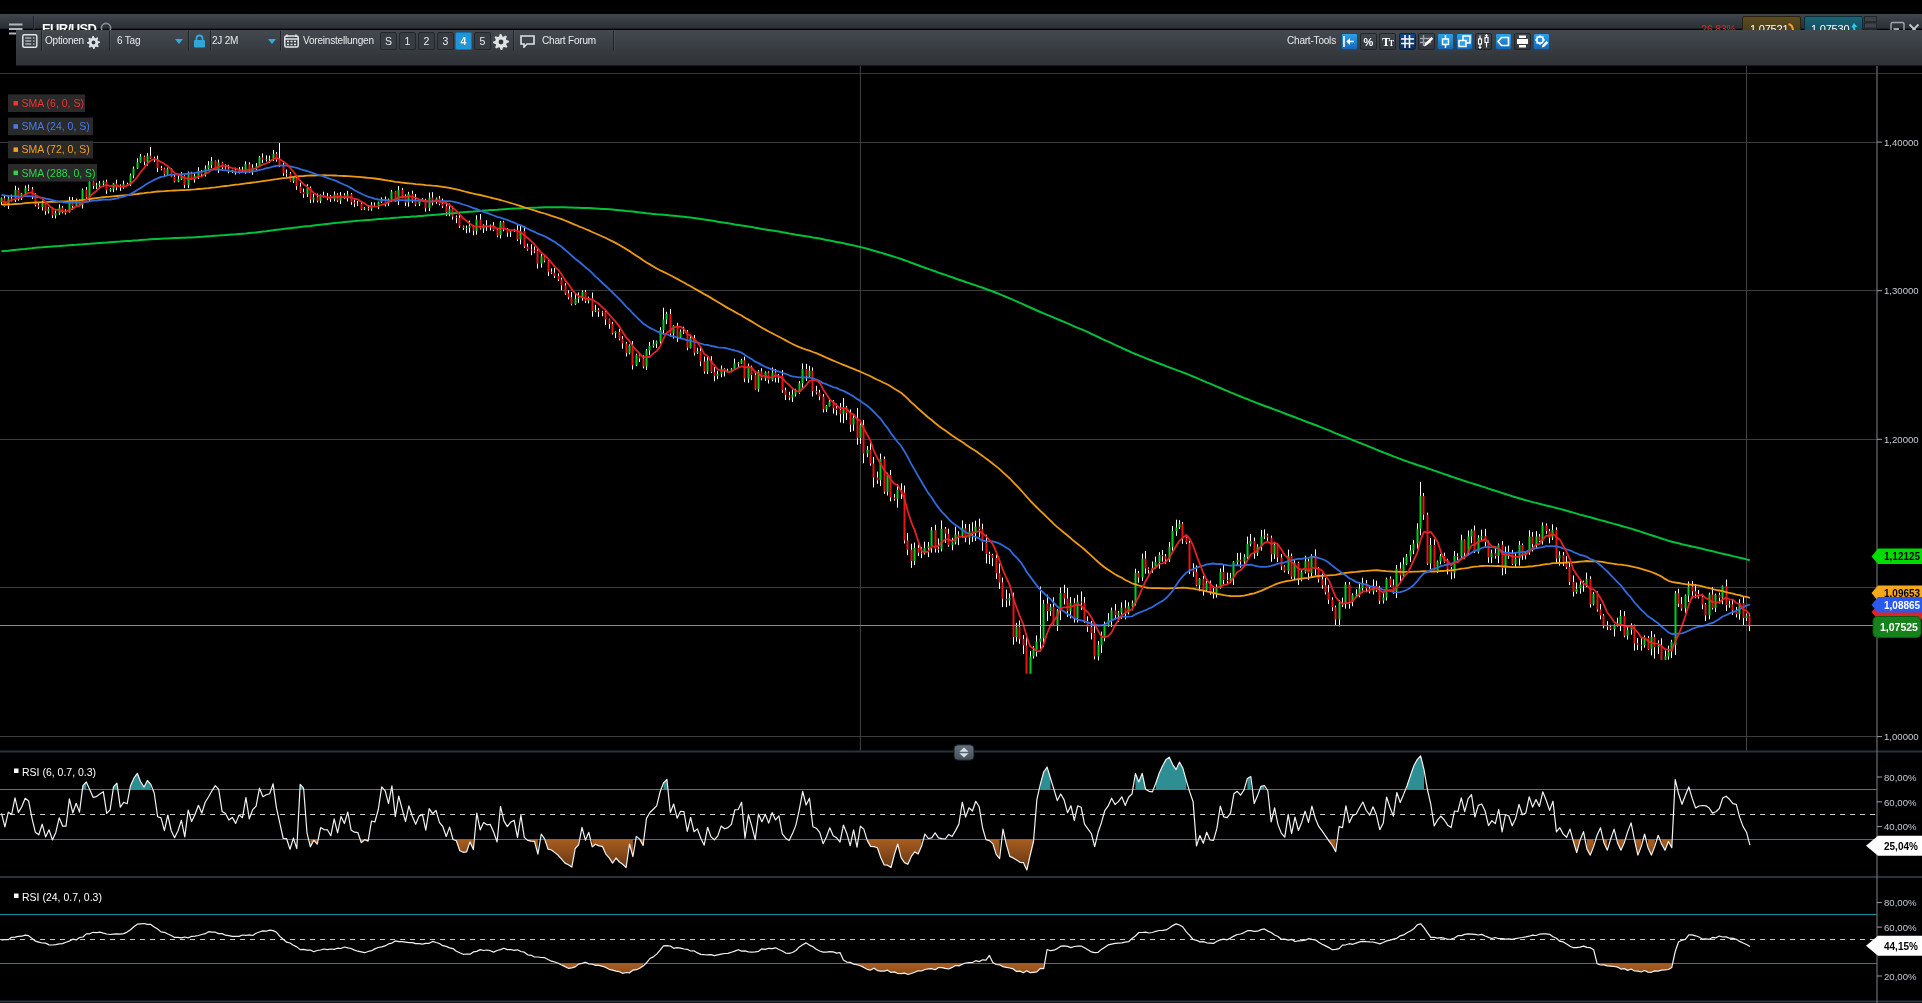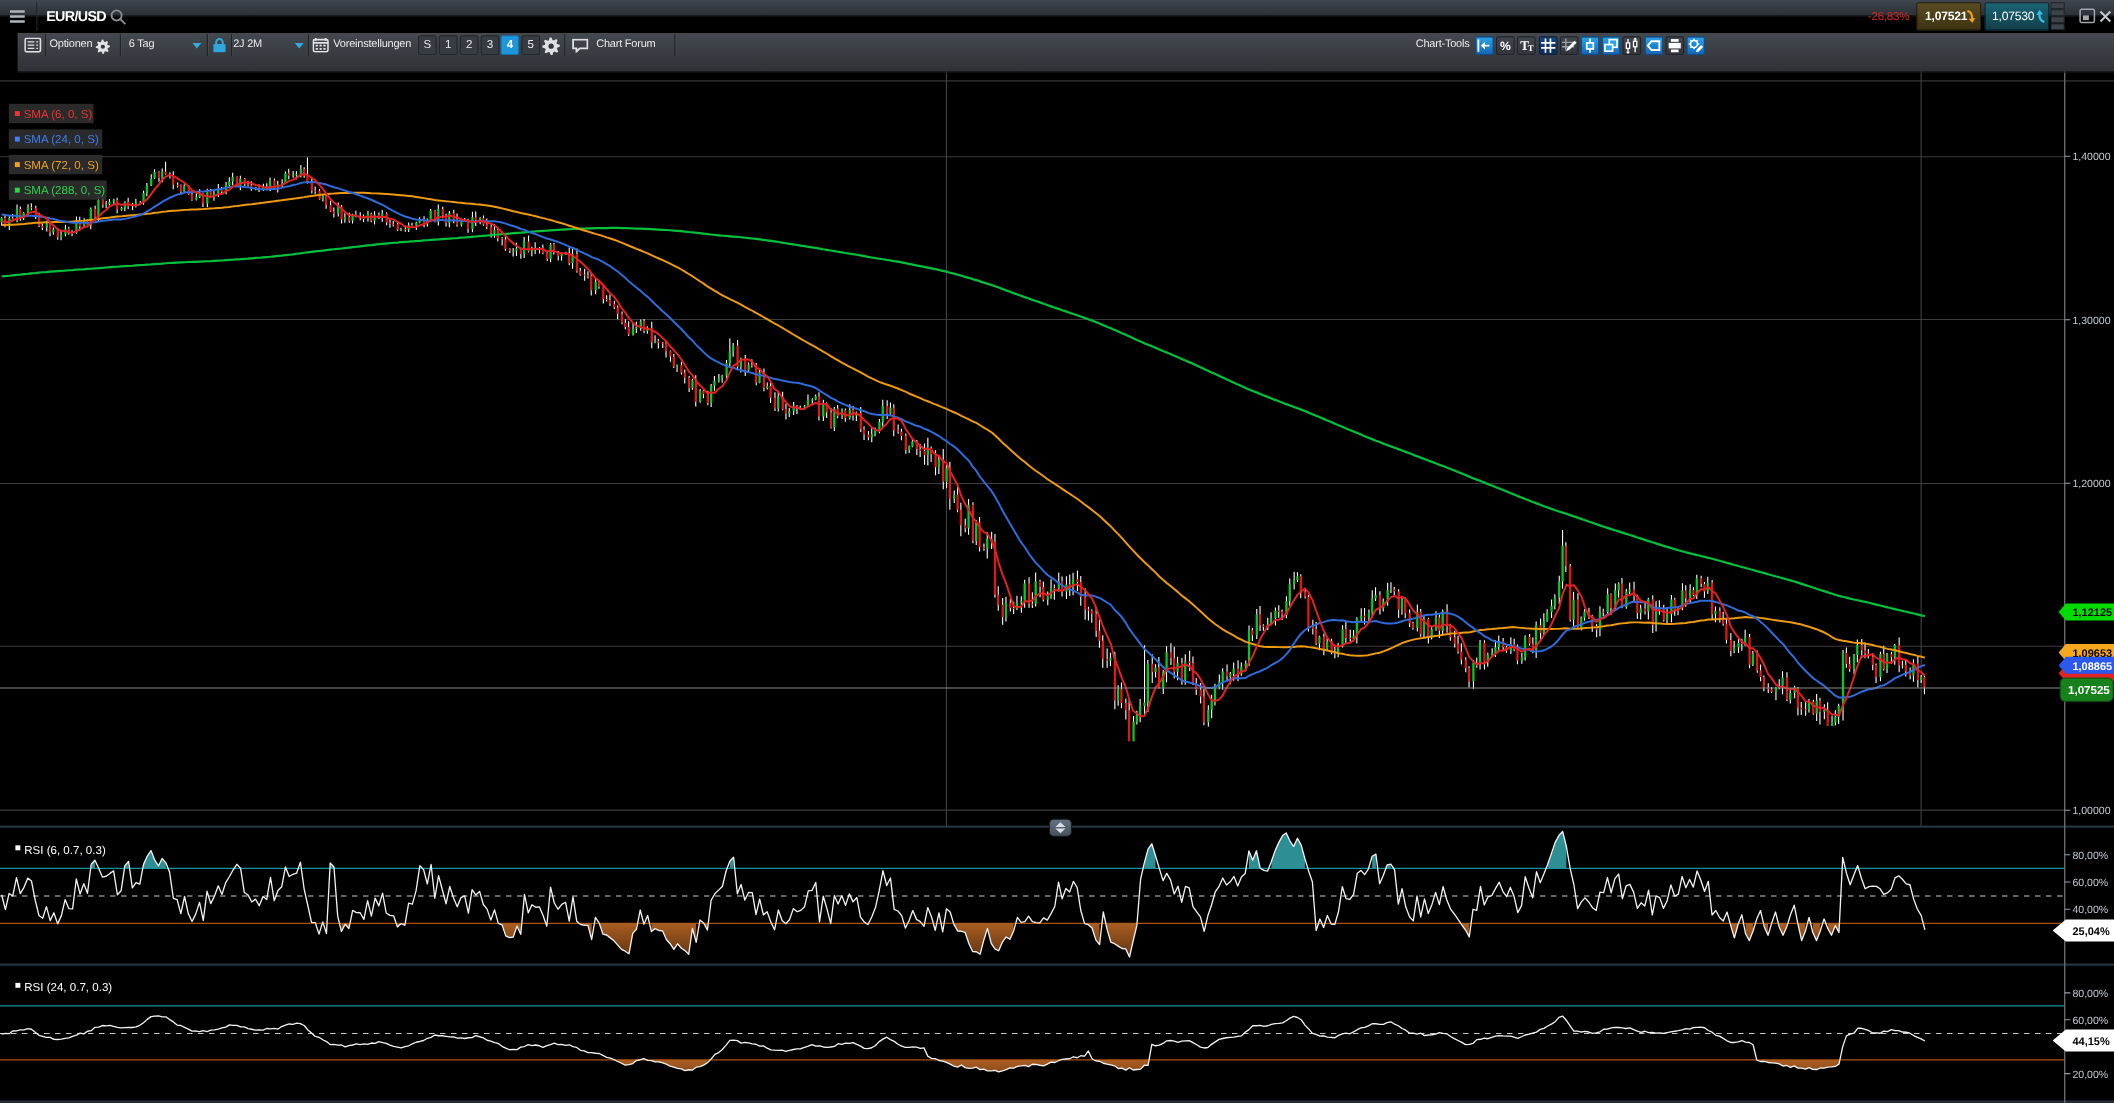--- a/index.html
+++ b/index.html
@@ -1,18 +1,18 @@
 <!DOCTYPE html>
 <html><head><meta charset="utf-8"><title>EUR/USD</title>
 <style>
 *{margin:0;padding:0;box-sizing:border-box}
 html,body{width:1922px;height:1003px;background:#000;overflow:hidden;
  font-family:"Liberation Sans",sans-serif;-webkit-font-smoothing:antialiased}
 #chart{position:absolute;left:0;top:0}
-#row1{position:absolute;left:0;top:0;width:1922px;height:15px;
+#row1{position:absolute;left:0;top:14px;width:1922px;height:15px;
  background:linear-gradient(#40464e,#2b3036);border-bottom:1px solid #1d2025;z-index:5}
 #row2{position:absolute;left:16px;top:30px;width:1922px;height:36px;
  background:linear-gradient(#44494f,#2e3237);border-bottom:1px solid #17191d;z-index:5}
 .t{position:absolute;color:#e8eaec;font-size:10px;letter-spacing:-.2px;line-height:22px;white-space:nowrap}
 .sep{position:absolute;top:1px;height:20px;width:1px;background:#202327;box-shadow:1px 0 0 rgba(255,255,255,.05)}
 .btn{position:absolute;top:2px;height:18px;background:#373c42;border:1px solid #24272b;border-radius:2px;
  color:#e8eaec;font-size:10.5px;text-align:center;line-height:16px}
 .ico{position:absolute}
 </style></head>
 <body>
@@ -115,21 +115,21 @@
       <path d="M0 1.5h13.5M0 6h13.5M0 10.5h13.5" stroke="#aeb5bc" stroke-width="2.2"></path>
     </svg>
  <div class="sep" style="left:33px;top:2px;height:26px"></div>
  <div class="t" style="left:42px;top:4px;font-size:13px;letter-spacing:-.6px;font-weight:bold;color:#fff">EUR/USD</div>
  <svg class="ico" style="left:100px;top:8px" width="15" height="15">
       <circle cx="6" cy="6" r="4.6" fill="none" stroke="#878d94" stroke-width="1.7"></circle>
       <path d="M9.5 9.5L14 14" stroke="#878d94" stroke-width="1.7"></path>
     </svg>
  <div class="t" style="left:1698px;top:8px;color:#e02520;font-size:10.5px;line-height:14px">-26,83%</div>
  <div style="position:absolute;left:1742px;top:2px;width:59px;height:26px;border-radius:2px;background:linear-gradient(#5a4b22,#3d3312);border:1px solid #282210"></div>
- <div class="t" style="left:1750px;top:8px;font-size:11px;line-height:14px;font-weight:bold;color:#fff">1,07521</div>
+ <div class="t" style="left:1750px;top:8px;font-size:11px;line-height:14px;font-weight:normal;color:#fff">1,07521</div>
  <svg class="ico" style="left:1787px;top:9px" width="11" height="13">
       <path d="M1.5 1c3.5 0.8 4.5 3.5 4.5 7" fill="none" stroke="#f0a028" stroke-width="2"></path>
       <path d="M6 12l-3.4-4 6.2-0.6z" fill="#f0a028"></path>
     </svg>
  <div style="position:absolute;left:1804px;top:2px;width:59px;height:26px;border-radius:2px;background:linear-gradient(#1a6375,#123f4a);border:1px solid #0b2d36"></div>
  <div class="t" style="left:1811px;top:8px;font-size:11px;line-height:14px;font-weight:normal;color:#fff">1,07530</div>
  <svg class="ico" style="left:1849px;top:8px" width="11" height="13">
       <path d="M9.5 12C6 11.2 5 8.5 5 5" fill="none" stroke="#35c3ea" stroke-width="2"></path>
       <path d="M5 1l3.4 4-6.2 0.6z" fill="#35c3ea"></path>
     </svg>

